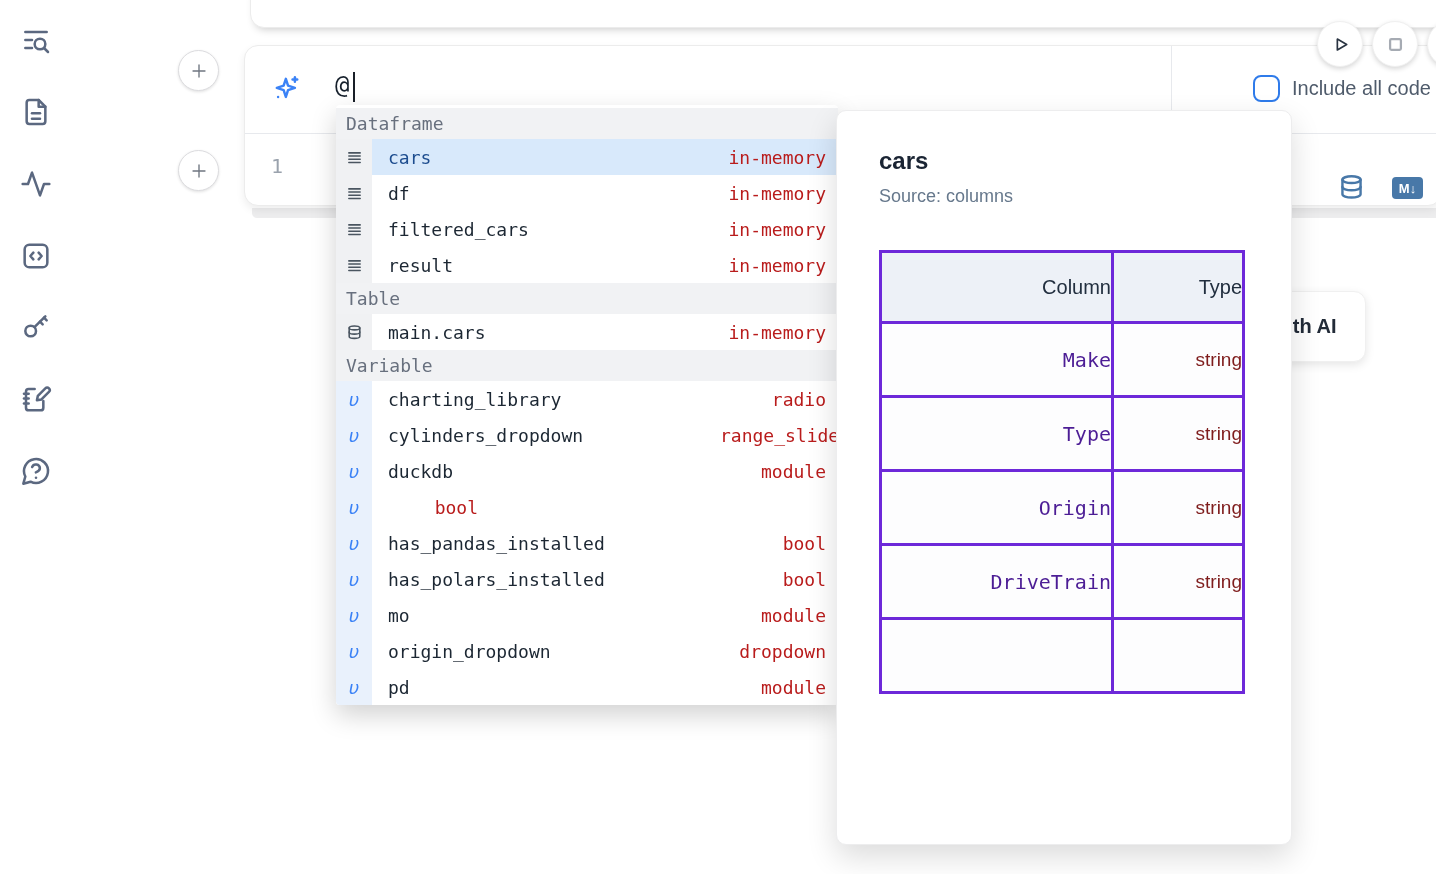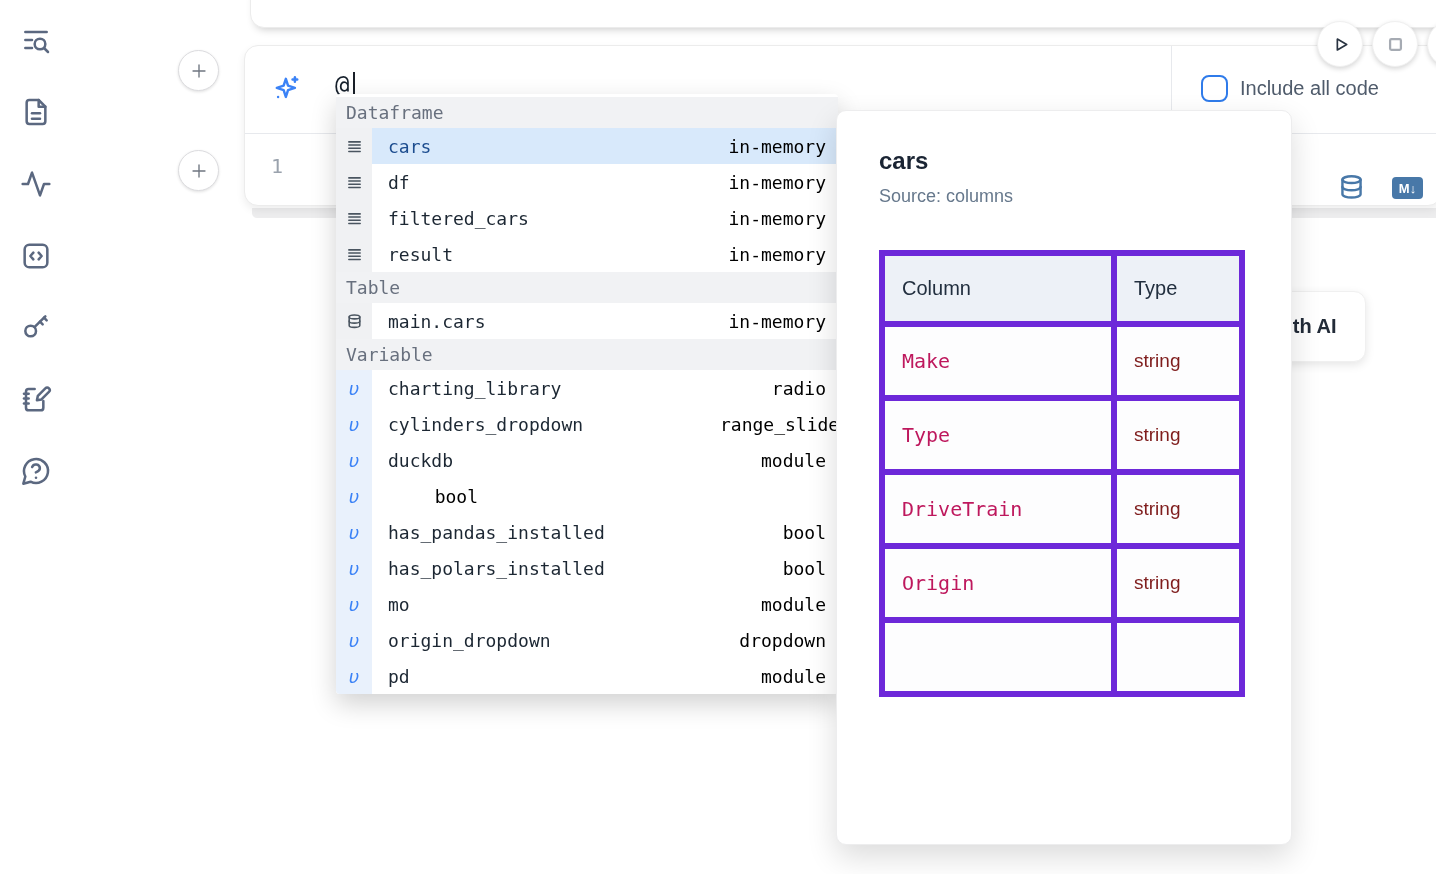--- a/index.html
+++ b/index.html
@@ -33,21 +33,21 @@
     background:#fff; border:1px solid #ececec; border-radius:14px;
     box-shadow:0 4px 9px rgba(0,0,0,0.07); z-index:4; }
   #ai-row { position:absolute; left:0; top:0; width:100%; height:87px; }
   #sparkles { position:absolute; left:26px; top:27px; width:31px; height:31px; color:#3b82f6; }
   #sparkles svg { stroke-width:1.9; }
   #ai-value { position:absolute; left:90px; top:25px; font-family:"DejaVu Sans Mono", monospace;
     font-size:24px; color:#16202c; }
   #cursor { position:absolute; left:108px; top:26px; width:2px; height:30px; background:#191f28; }
   #v-div { position:absolute; left:926px; top:0; width:1px; height:87px; background:#e7e9ed; }
   #h-div { position:absolute; left:0; top:87px; width:100%; height:1px; background:#e7e9ed; }
-  #include { position:absolute; left:956px; top:29px; display:flex; align-items:center;
+  #include { position:absolute; left:1008px; top:29px; display:flex; align-items:center;
     gap:12px; cursor:pointer; }
   #cbx { width:27px; height:27px; border:2px solid #2f7bea; border-radius:8px; background:#fff; }
   #include-label { font-size:20px; color:#4f5b6b; }
 
   #code-row { position:absolute; left:0; top:88px; width:100%; height:72px; }
   #lineno { position:absolute; left:26px; top:20px; font-family:"DejaVu Sans Mono", monospace;
     font-size:20px; color:#9aa2ad; }
   #ds-icon { position:absolute; left:1092px; top:39px; width:29px; height:29px; color:#4878a8; }
   #ds-icon svg { stroke-width:2; }
   #md-badge { position:absolute; left:1147px; top:43px; min-width:31px; height:22px;
@@ -66,54 +66,54 @@
   #extra-btn { left:1427px; }
 
   
   #ai-gen-btn { position:absolute; left:1150px; top:291px; width:216px; height:71px;
     background:#fff; border:1px solid #f0f0f0; border-radius:12px;
     box-shadow:0 3px 10px rgba(0,0,0,0.10); z-index:5; display:flex; align-items:center;
     justify-content:center; cursor:pointer; }
   #ai-gen-btn span { font-size:20px; font-weight:bold; color:#222b38; white-space:nowrap; }
 
   
-  #dropdown { position:absolute; left:336px; top:94px; width:502px; height:600px;
+  #dropdown { position:absolute; left:336px; top:105px; width:502px; height:600px;
     background:#fff; border-radius:4px; box-shadow:0 10px 26px rgba(0,0,0,0.18);
     z-index:20; overflow:hidden; font-family:"DejaVu Sans Mono", monospace; font-size:18px;
     padding-top:3px; }
   .ac-header { background:#f1f2f4; color:#68707e; padding:5px 10px; height:31px; }
   .ac-row { display:flex; align-items:center; height:36px; background:#fff; cursor:pointer; }
   .ac-row.selected { background:#d8e9fb; }
   .ac-gutter { width:36px; height:36px; flex:none; display:flex; align-items:center;
     justify-content:center; }
   .g-gray { background:#f0f1f3; } .g-blue { background:#e9f1fc; }
   .ac-gutter .icon { width:17px; height:17px; color:#4a5560; }
   .ac-gutter .icon svg { stroke-width:2.2; }
   .var-glyph { font-style:italic; color:#3b82f6; font-size:18px;
     font-family:"DejaVu Sans", sans-serif; }
   .ac-name { flex:1; padding-left:16px; color:#1c2733; white-space:nowrap; overflow:hidden; }
   .selected .ac-name { color:#1d4d8f; }
-  .ac-type { width:118px; flex:none; padding-right:12px; color:#000000; text-align:right;
+  .ac-type { width:118px; flex:none; padding-right:12px; color:#b91c1c; text-align:right;
     white-space:nowrap; overflow:hidden; }
 
   
   #panel { position:absolute; left:836px; top:110px; width:456px; height:735px;
     background:#fff; border:1px solid #ededee; border-radius:10px;
     box-shadow:0 12px 30px rgba(0,0,0,0.14); z-index:30; overflow:hidden; }
   #panel h2 { margin:36px 0 0 42px; font-size:24px; color:#1a2433; }
   .p-source { margin:11px 0 0 42px; font-size:18px; color:#66788c; }
   .p-pill { margin:24px 46px 0 42px; height:46px; background:#eff3f8; border-radius:8px;
     display:flex; align-items:center; padding-left:15px; font-size:18px; color:#1f2b3a; }
   .p-table-wrap { margin:43px 46px 0 42px; height:464px; overflow:hidden; }
   .p-table-wrap table { width:100%; border-collapse:collapse; }
-  .p-table-wrap th, .p-table-wrap td { border:6px solid #6d28d9; text-align:left;
+  .p-table-wrap th, .p-table-wrap td { border:3px solid #6d28d9; text-align:right;
     padding-left:17px; font-weight:normal; }
   .p-table-wrap th { background:#edf1f7; height:71px; font-size:20px; color:#222f3f; }
   .p-table-wrap td { height:74px; background:#fdfdfe; }
-  td.c-name { font-family:"DejaVu Sans Mono", monospace; font-size:20px; color:#be185d;
+  td.c-name { font-family:"DejaVu Sans Mono", monospace; font-size:20px; color:#4c1d95;
     width:232px; }
   td.c-type { font-size:19px; color:#7f1d1d; }
 </style>
 </head>
 <body>
 
 <div id="stage">
 
   <nav id="sidebar">
       <button class="side-btn" style="top: 20px;"><span class="icon">
@@ -395,25 +395,25 @@
           <tbody id="schema-body">
             <tr>
               <td class="c-name">Make</td>
               <td class="c-type">string</td>
             </tr>
             <tr>
               <td class="c-name">Type</td>
               <td class="c-type">string</td>
             </tr>
             <tr>
+              <td class="c-name">Origin</td>
+              <td class="c-type">string</td>
+            </tr>
+            <tr>
               <td class="c-name">DriveTrain</td>
-              <td class="c-type">string</td>
-            </tr>
-            <tr>
-              <td class="c-name">Origin</td>
               <td class="c-type">string</td>
             </tr>
             <tr>
               <td class="c-name"></td>
               <td class="c-type"></td>
             </tr>
           </tbody>
         </table>
     </div>
   </aside>

